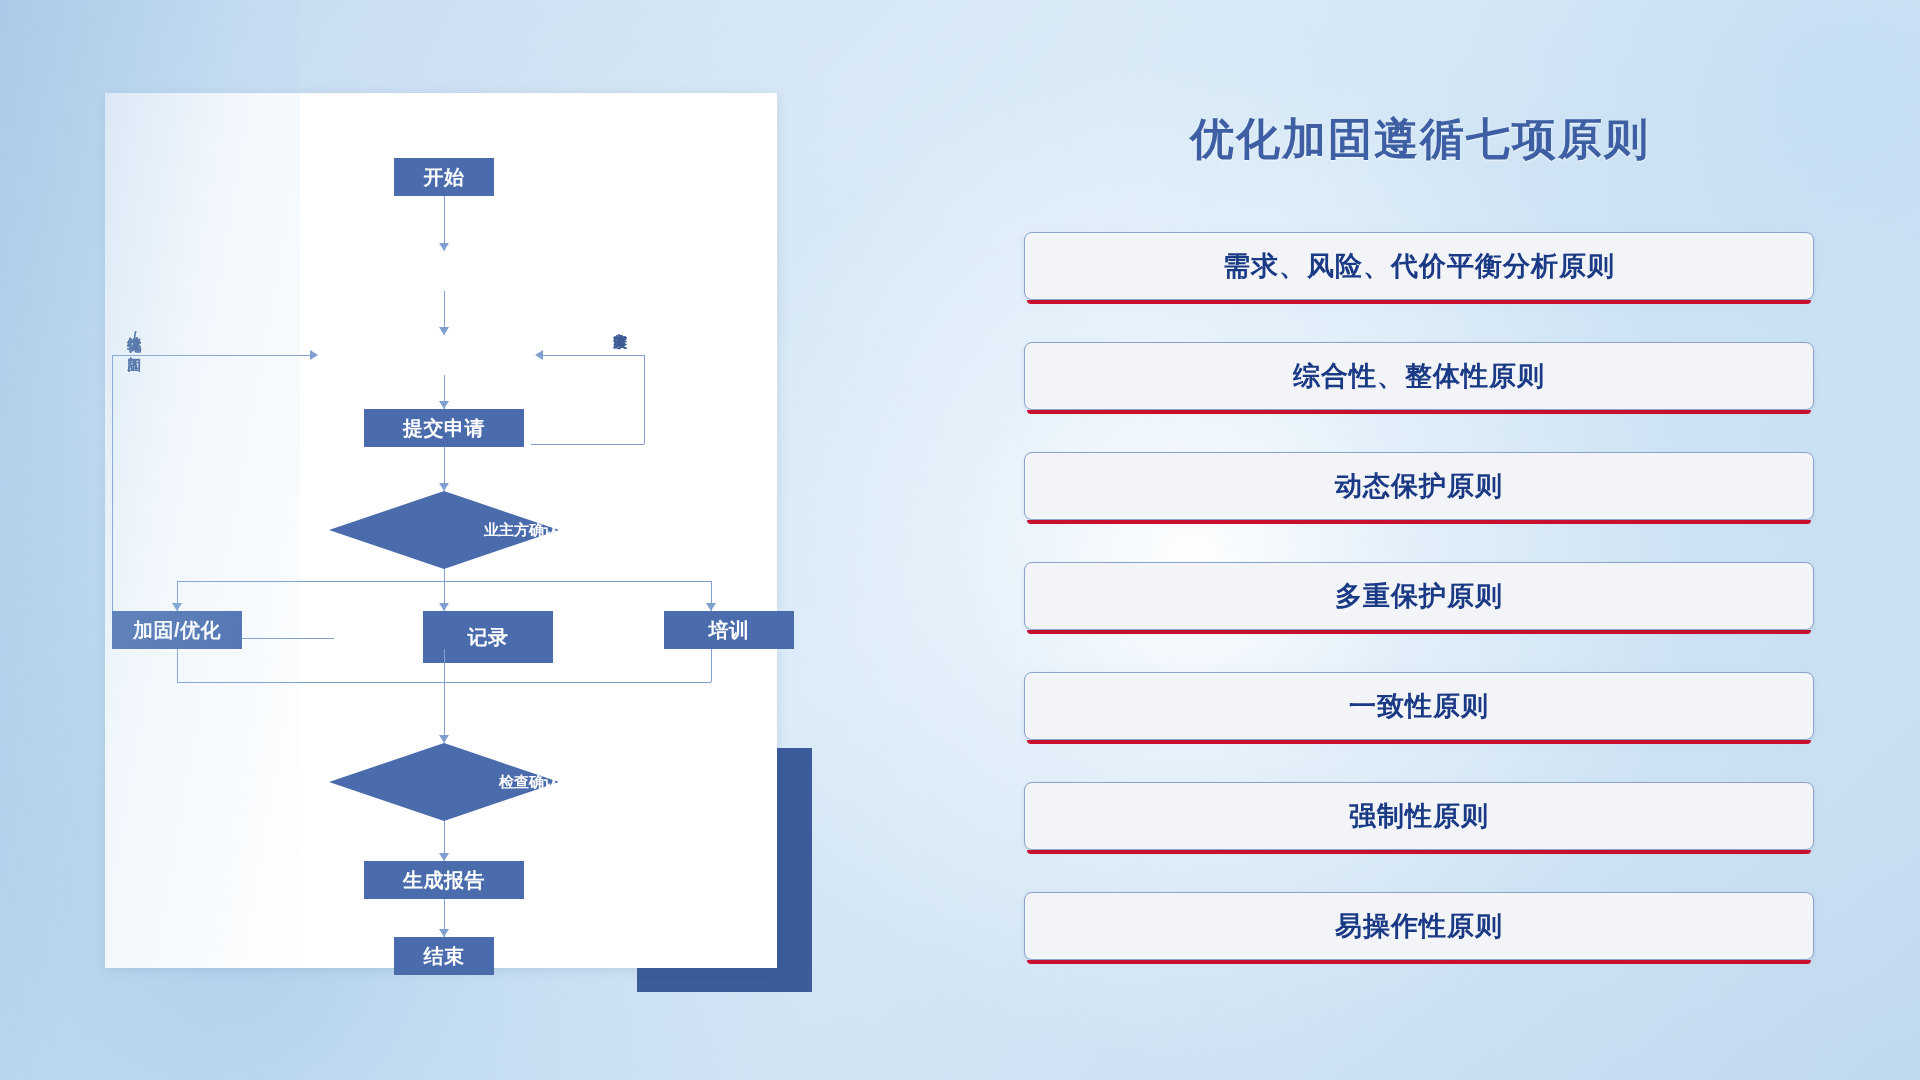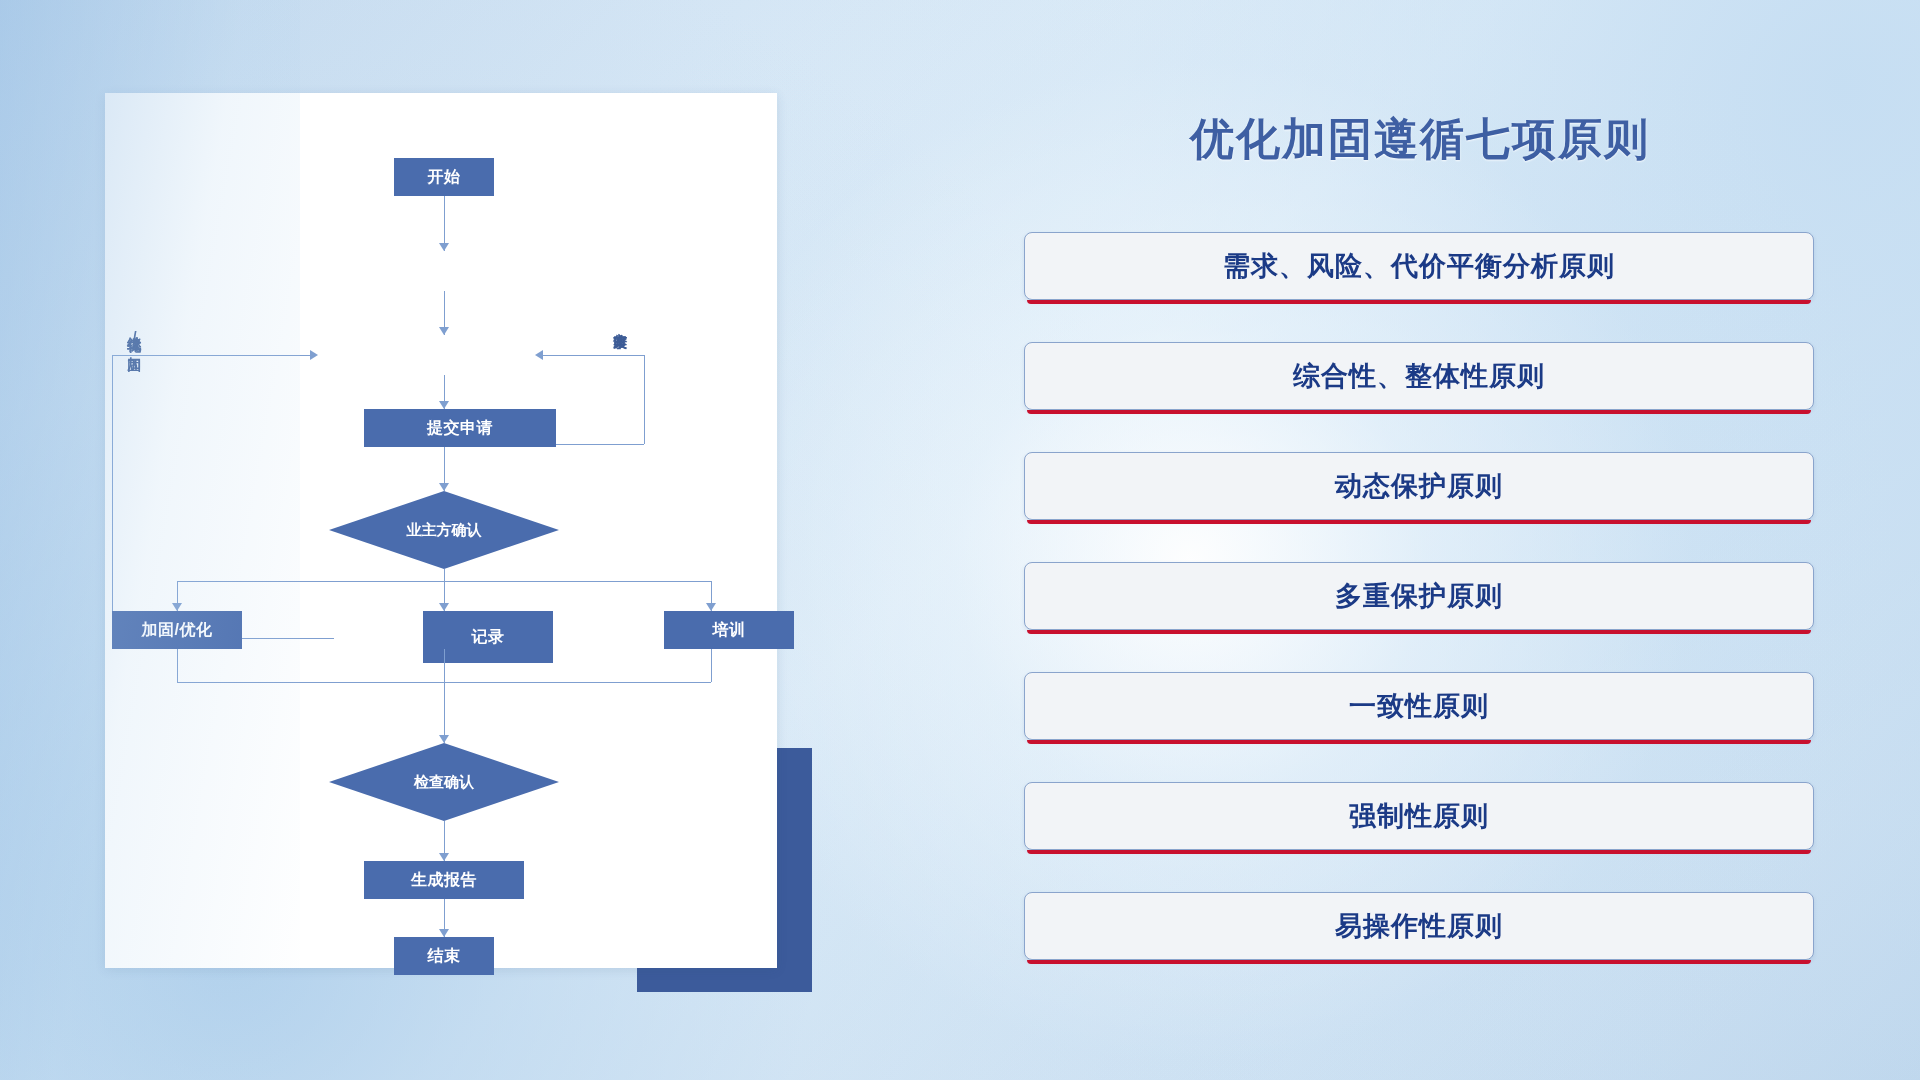--- a/index.html
+++ b/index.html
@@ -50,34 +50,34 @@
     box-shadow: 0 2px 10px rgba(40,70,120,0.12);
   }
   .node {
     position: absolute;
     box-sizing: border-box;
     display: flex;
     align-items: center;
     justify-content: center;
     color: #ffffff;
     background: #4a6cad;
-    font-size: 16px;
+    font-size: 20px;
     font-weight: 700;
     letter-spacing: 0.5px;
     white-space: nowrap;
   }
   .diamond-wrap {
     position: absolute;
   }
   .diamond-wrap svg { display: block; }
   .diamond-label {
     position: absolute;
     left: 0; right: 0; top: 50%;
     transform: translateY(-50%);
-    text-align: center;
+    text-align: right;
     color: #ffffff;
     font-size: 15px;
     font-weight: 700;
     pointer-events: none;
   }
   .vline {
     position: absolute;
     width: 1px;
     background: #7f9fd0;
   }
@@ -195,21 +195,21 @@
     <div class="hline" style="left:436px; top:262px; width:103px;"></div>
     <div class="arrow-left" style="left:430px; top:257px;"></div>
     <div class="vline" style="left:539px; top:262px; height:89px;"></div>
     <div class="hline" style="left:426px; top:351px; width:113px;"></div>
 
     <div class="vlabel" style="left:508px; top:228px;">方案修改</div>
 
     <div class="vline" style="left:339px; top:282px; height:34px;"></div>
     <div class="arrow-down" style="left:334px; top:308px;"></div>
 
-    <div class="node" style="left:259px; top:316px; width:192px; height:38px;">提交申请</div>
+    <div class="node" style="left:259px; top:316px; width:160px; height:38px;">提交申请</div>
 
     <div class="vline" style="left:339px; top:354px; height:44px;"></div>
     <div class="arrow-down" style="left:334px; top:390px;"></div>
 
     <div class="diamond-wrap" style="left:224px; top:398px; width:230px; height:78px;">
       <svg width="230" height="78" viewBox="0 0 230 78" aria-hidden="true">
         <polygon points="115,0 230,39 115,78 0,39" fill="#4a6cad"></polygon>
       </svg>
       <div class="diamond-label">业主方确认</div>
     </div>

